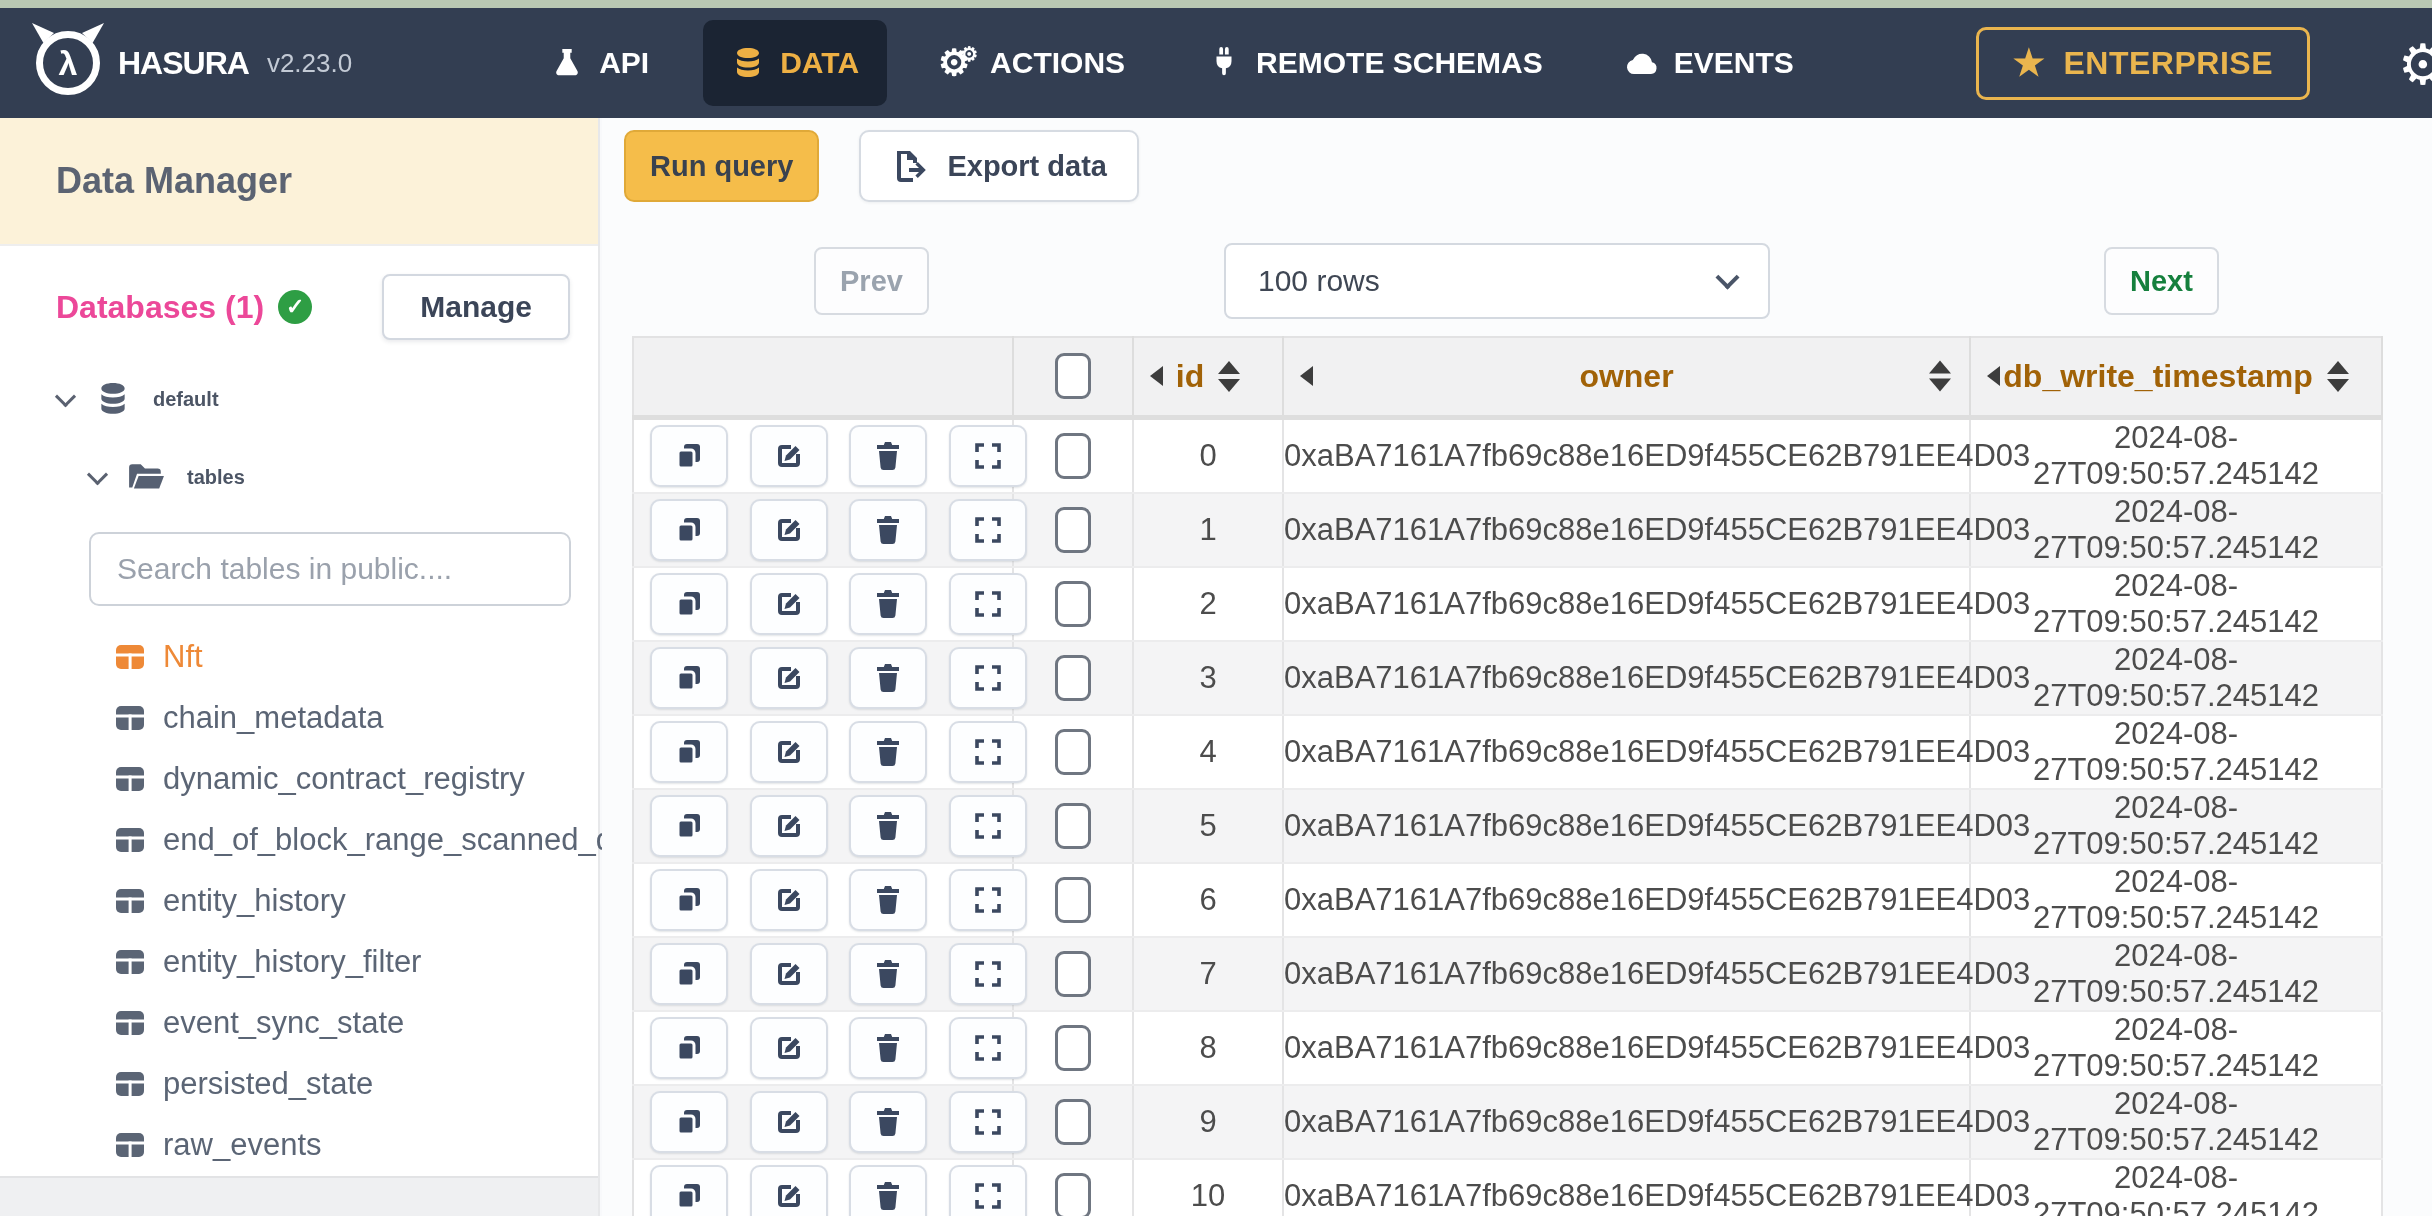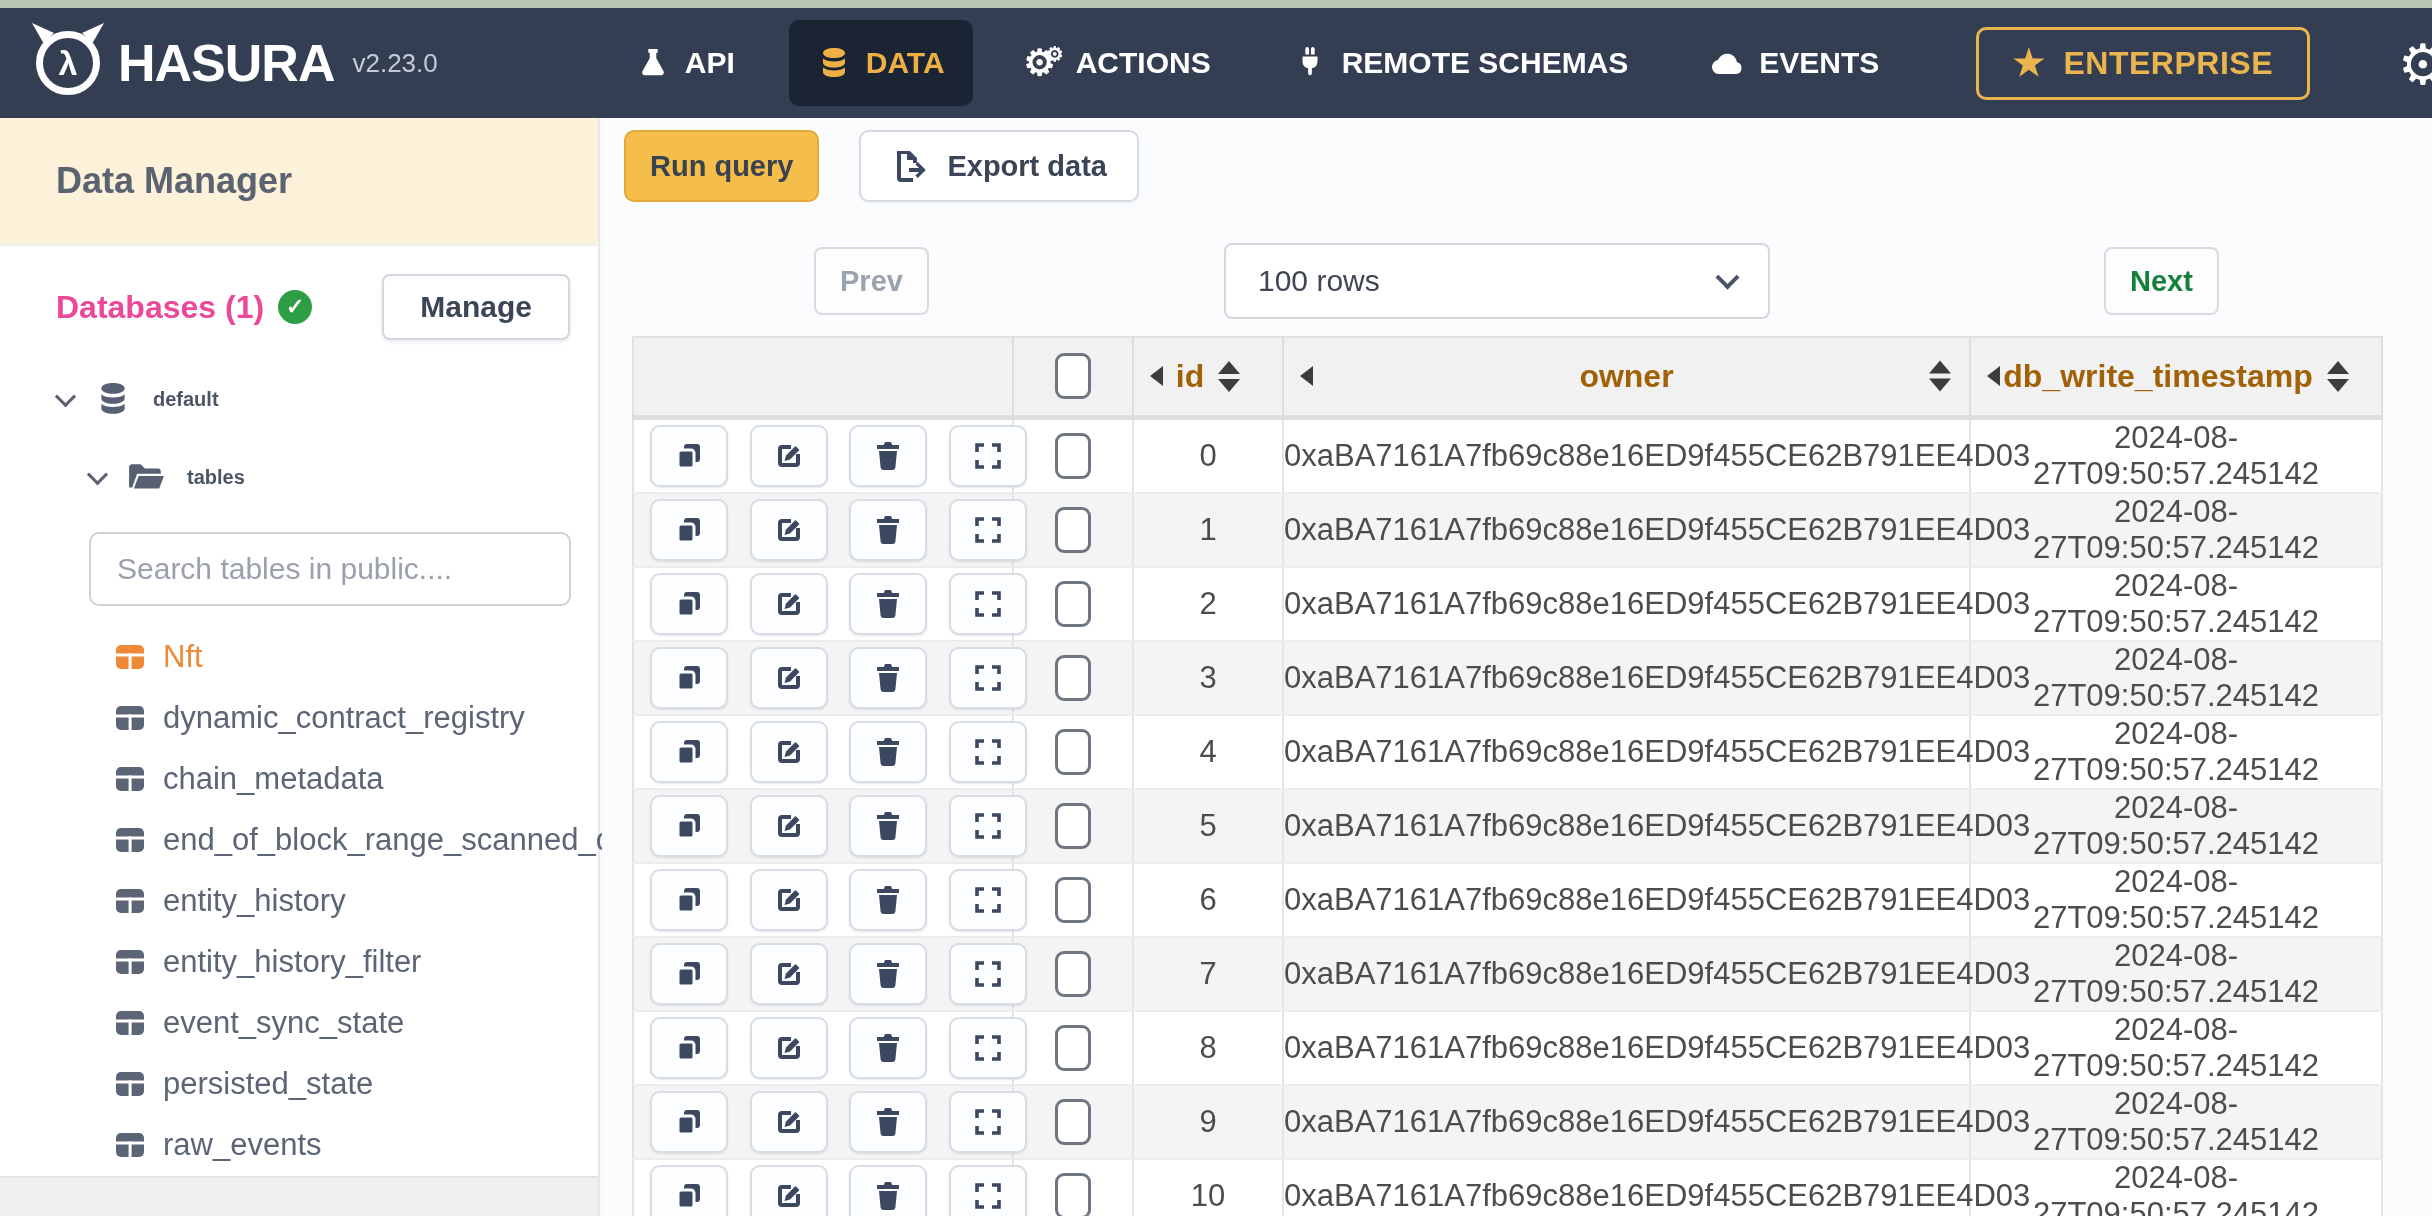--- a/index.html
+++ b/index.html
@@ -10,21 +10,21 @@
   .top-strip { height: 8px; background: #b9c8b3; }
   .navbar { position: relative; height: 110px; background: #333e52;
     display: flex; align-items: center; padding-left: 34px; }
   .logo { position: relative; width: 68px; height: 68px; margin-right: 16px; flex: none; }
   .logo-ring { position:absolute; inset:2px; border:7px solid #fff; border-radius:50%;
     display:flex; align-items:center; justify-content:center;
     color:#fff; font-size:34px; font-weight:bold; }
   .horn { position:absolute; width:22px; height:20px; background:#fff; top:-6px; }
   .horn.l { left:-2px; clip-path: polygon(0 0, 100% 50%, 52% 100%); }
   .horn.r { right:-2px; clip-path: polygon(100% 0, 0 50%, 48% 100%); }
-  .brand { color:#fff; font-size:52px; font-weight:bold; letter-spacing:-1px; margin-right:18px; }
+  .brand { color:#fff; font-size:32px; font-weight:bold; letter-spacing:-1px; margin-right:18px; }
   .version { color:#c3cad5; font-size:26px; margin-right:170px; }
   .nav-items { display:flex; align-items:center; height:100%; gap:26px; }
   .nav-item { display:flex; align-items:center; gap:15px; height:86px; padding:0 28px;
     color:#fff; font-size:30px; font-weight:bold; border-radius:10px; cursor:pointer; white-space:nowrap; }
   .nav-item .nav-ic { width:34px; height:34px; flex:none; display:flex; align-items:center; justify-content:center; }
   .nav-item.active { background:#1b2433; color:#eeb044; }
   .gear-char { font-size:36px; line-height:1; color:#fff; }
   .gear-small { font-size:20px; line-height:1; color:#fff; margin-left:-10px; margin-top:-18px; }
   .enterprise-btn { margin-left:auto; margin-right:122px; display:flex; align-items:center; gap:18px;
     border:3px solid #eab54e; color:#eab54e; border-radius:10px; background:transparent;
@@ -215,31 +215,31 @@
     <span class="tname">Nft</span>
   </li>
 
   <li class="table-item">
     <svg class="ticon" width="32" height="32" viewBox="0 0 32 32">
       <rect x="2" y="4" width="28" height="24" rx="5" fill="currentColor"></rect>
       <rect x="2" y="12.5" width="28" height="3" fill="#fff"></rect>
       <rect x="14.6" y="12.5" width="3" height="15.5" fill="#fff"></rect>
     </svg>
 
+    <span class="tname">chain_metadata</span>
+  </li>
+
+  <li class="table-item">
+    <svg class="ticon" width="32" height="32" viewBox="0 0 32 32">
+      <rect x="2" y="4" width="28" height="24" rx="5" fill="currentColor"></rect>
+      <rect x="2" y="12.5" width="28" height="3" fill="#fff"></rect>
+      <rect x="14.6" y="12.5" width="3" height="15.5" fill="#fff"></rect>
+    </svg>
+
     <span class="tname">dynamic_contract_registry</span>
-  </li>
-
-  <li class="table-item">
-    <svg class="ticon" width="32" height="32" viewBox="0 0 32 32">
-      <rect x="2" y="4" width="28" height="24" rx="5" fill="currentColor"></rect>
-      <rect x="2" y="12.5" width="28" height="3" fill="#fff"></rect>
-      <rect x="14.6" y="12.5" width="3" height="15.5" fill="#fff"></rect>
-    </svg>
-
-    <span class="tname">chain_metadata</span>
   </li>
 
   <li class="table-item">
     <svg class="ticon" width="32" height="32" viewBox="0 0 32 32">
       <rect x="2" y="4" width="28" height="24" rx="5" fill="currentColor"></rect>
       <rect x="2" y="12.5" width="28" height="3" fill="#fff"></rect>
       <rect x="14.6" y="12.5" width="3" height="15.5" fill="#fff"></rect>
     </svg>
 
     <span class="tname">end_of_block_range_scanned_data</span>

